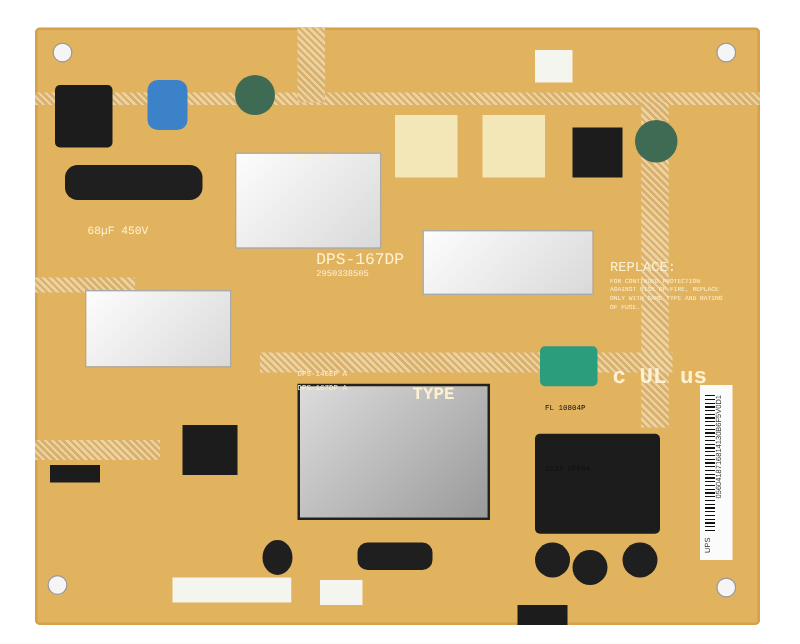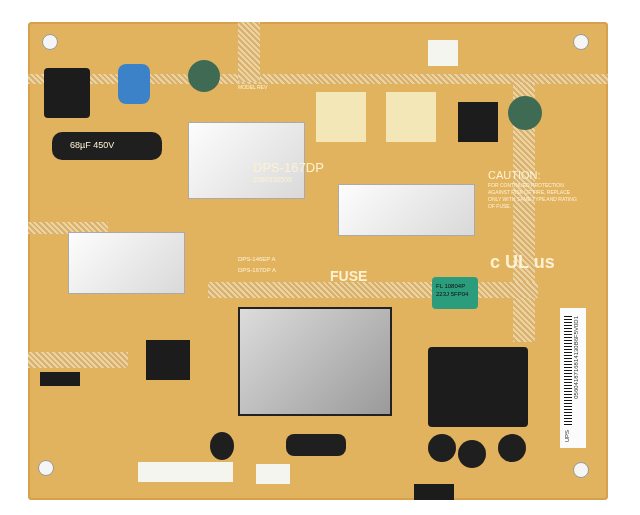--- a/index.html
+++ b/index.html
@@ -1,21 +1,21 @@
 <!DOCTYPE html>
 <html><head>
 <meta charset="utf-8">
 <style>
   html,body{margin:0;padding:0;background:#fff;}
   body{width:640px;height:515px;position:relative;overflow:hidden;font-family:"Liberation Sans",sans-serif;}
   .board{position:absolute;left:28px;top:22px;width:580px;height:478px;background:#e2b35f;border-radius:4px;box-shadow:inset 0 0 0 2px #d6a04c;}
   .hatch{position:absolute;background:repeating-linear-gradient(45deg,#ecd6a6 0 2px,#d9b070 2px 4px);opacity:.9;}
   .abs{position:absolute;}
   .heatsink{background:linear-gradient(135deg,#fdfdfd,#d9d9d9);border:1px solid #aaa;}
-  .label{font-family:Liberation Sans, sans-serif;color:#fdf1d2;}
+  .label{font-family:Liberation Mono, monospace;color:#fdf1d2;margin-top:40px;}
   .cap-blue{background:#3c82c9;border-radius:3px;}
   .cap-black{background:#1f1f1f;border-radius:50%;}
   .ind-green{background:#3f6b54;border-radius:50%;}
   .chip{background:#1c1c1c;}
   .hole{background:#f5f5f5;border-radius:50%;border:1px solid #999;}
 </style>
 </head>
 <body>
 
 <div class="board">
@@ -63,24 +63,24 @@
   <div class="abs chip" style="left:386px;top:462px;width:40px;height:16px;"></div>
   <div class="abs chip" style="left:12px;top:350px;width:40px;height:14px;"></div>
 
   <div class="abs" style="left:404px;top:255px;width:46px;height:32px;background:#2b9d7c;border-radius:4px;">
     <div class="label" style="font-size:6px;color:#111;padding:6px 0 0 4px;">FL 10804P</div>
     <div class="label" style="font-size:6px;color:#111;padding:2px 0 0 4px;">223J 5FP04</div>
   </div>
 
   <div class="abs label" style="left:225px;top:138px;font-size:13px;text-align:right;">DPS-167DP</div>
   <div class="abs label" style="left:225px;top:154px;font-size:7px;">2950338505</div>
-  <div class="abs label" style="left:302px;top:246px;font-size:14px;font-weight:bold;">FUSE</div>
+  <div class="abs label" style="left:302px;top:246px;font-size:14px;font-weight:bold;">TYPE</div>
   <div class="abs label" style="left:210px;top:234px;font-size:6px;">DPS-146EP A</div>
   <div class="abs label" style="left:210px;top:245px;font-size:6px;">DPS-167DP A</div>
-  <div class="abs label" style="left:460px;top:147px;font-size:11px;">CAUTION:</div>
+  <div class="abs label" style="left:460px;top:147px;font-size:11px;">REPLACE:</div>
   <div class="abs label" style="left:460px;top:160px;width:90px;font-size:5px;line-height:7px;">FOR CONTINUED PROTECTION AGAINST RISK OF FIRE, REPLACE ONLY WITH SAME TYPE AND RATING OF FUSE.</div>
   <div class="abs label" style="left:462px;top:230px;font-size:18px;font-weight:bold;">c UL us</div>
   <div class="abs label" style="left:210px;top:62px;font-size:5px;">MODEL REV</div>
 </div>
 
 <div class="abs" style="left:560px;top:308px;width:26px;height:140px;background:#fbfbfb;">
   <div style="position:absolute;left:4px;top:8px;width:8px;height:110px;background:repeating-linear-gradient(180deg,#111 0 1px,#fff 1px 3px);"></div>
   <div style="position:absolute;left:13px;top:8px;writing-mode:vertical-rl;transform:rotate(180deg);font-size:6px;color:#333;">0560418716814130B6F5V0D1</div>
   <div style="position:absolute;left:4px;top:122px;writing-mode:vertical-rl;transform:rotate(180deg);font-size:6px;color:#333;">UPS</div>
 </div>

